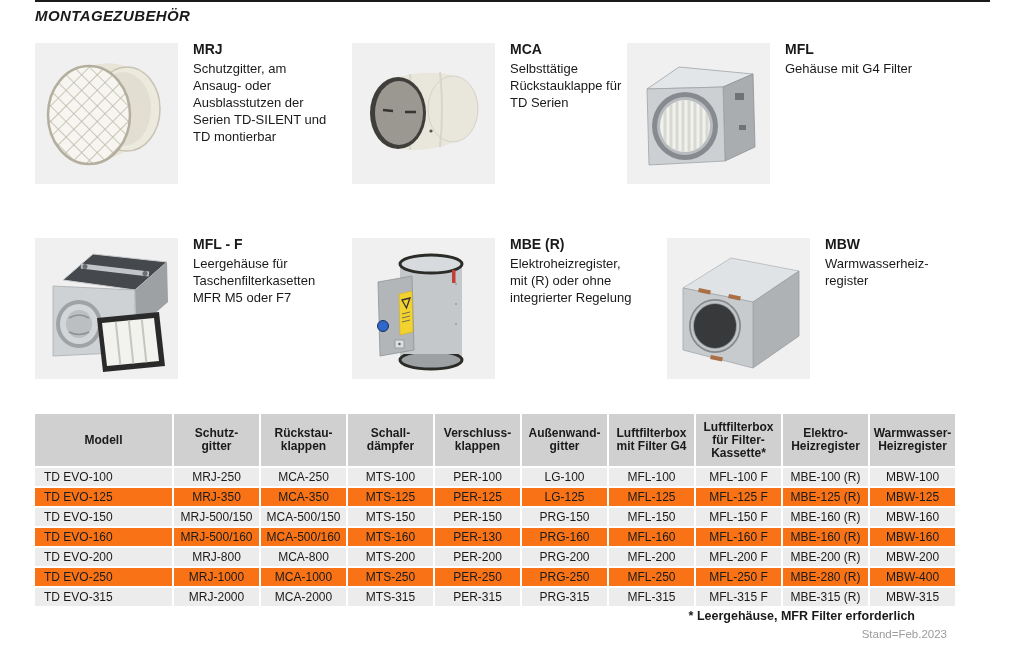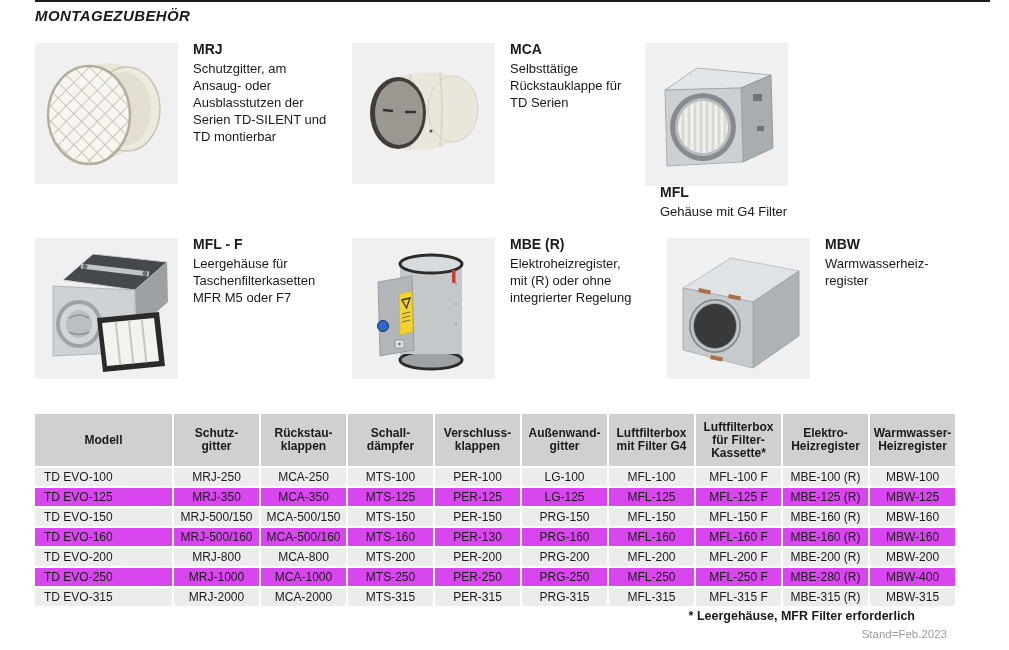--- a/index.html
+++ b/index.html
@@ -19,21 +19,21 @@
   .p-desc{margin:0;font-size:13px;line-height:17px;white-space:pre-line;}
 
   
   .acc-table{position:absolute;left:33px;top:412px;border-collapse:separate;border-spacing:2px;font-size:12px;table-layout:fixed;}
   .acc-table th{
     background:#d0d0d0;font-weight:bold;text-align:center;vertical-align:middle;
     white-space:pre-line;height:48px;line-height:13px;padding:2px 2px;font-size:12px;
   }
   .acc-table td{height:16px;padding:1px 3px;text-align:center;white-space:nowrap;}
   .acc-table tbody tr.row-odd td{background:#ececec;}
-  .acc-table tbody tr.row-even td{background:#d946ef;}
+  .acc-table tbody tr.row-even td{background:#f97316;}
   .acc-table td:first-child{text-align:left;padding-left:9px;}
 
   .footnote{position:absolute;left:35px;top:609px;width:880px;text-align:right;font-size:12.5px;font-weight:bold;}
   .stand{position:absolute;left:35px;top:628px;width:912px;text-align:right;font-size:11.5px;color:#9c9c9c;}
 </style>
 </head>
 <body>
 
 <div class="page">
   <div class="top-rule"></div>
@@ -77,21 +77,21 @@
       </svg>
     </figure>
     <div class="ptext">
       <h3 class="p-code">MCA</h3>
       <p class="p-desc">Selbsttätige
 Rückstauklappe für
 TD Serien</p>
     </div>
   </article>
 
-  <article class="card" style="left:645px;top:43px;flex-direction:column;">
+  <article class="card" style="left:627px;top:43px;">
     <figure class="photo">
       <svg viewBox="0 0 143 141">
         <defs>
           <clipPath id="mflclip">
               <ellipse cx="58" cy="83" rx="25" ry="26"></ellipse>
             </clipPath>
         </defs>
         <polygon points="20,46 52,24 126,31 96,44" fill="#e3e6e8" stroke="#9fa3a6" stroke-width="0.8"></polygon>
         <polygon points="96,44 126,31 128,104 98,118" fill="#a9adb0" stroke="#8d9194" stroke-width="0.8"></polygon>
         <polygon points="20,46 96,44 98,118 22,122" fill="#ccd0d3" stroke="#9fa3a6" stroke-width="0.8"></polygon>

